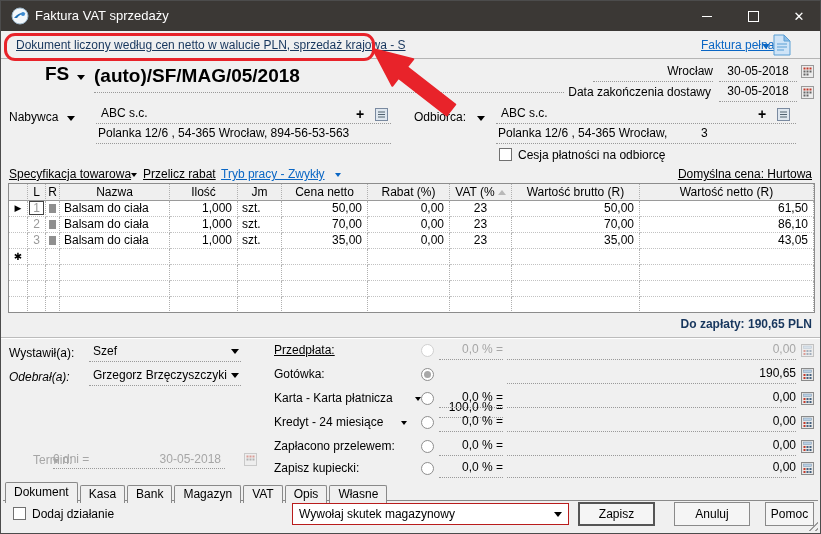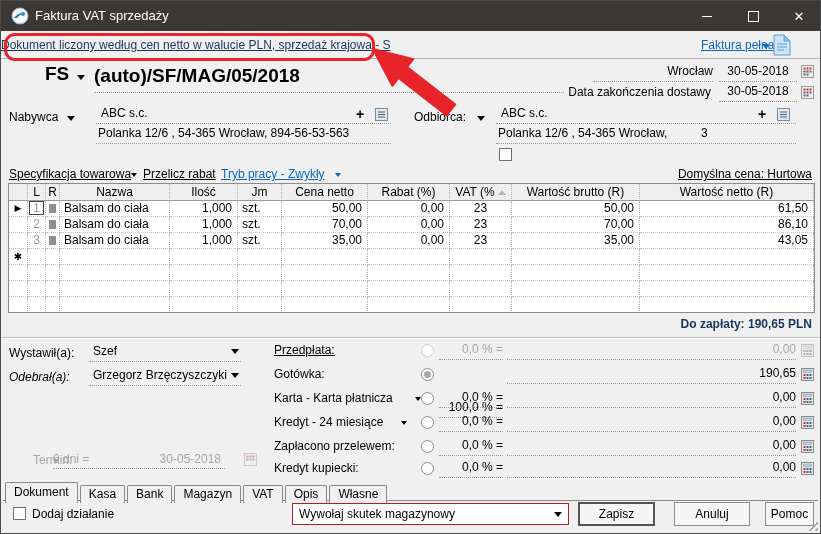--- a/index.html
+++ b/index.html
@@ -77,21 +77,21 @@
       </div>
     <div class="winbtn" style="left:729px;">
         <span class="sq"></span>
       </div>
     <div class="winbtn close" style="left:775px;">
         <span>✕</span>
       </div>
   </div>
 
   <div class="abs" style="left:0;top:30px;right:0;height:27px;border-bottom:1px solid #b5b5b5;">
-    <span class="abs lnk-navy" style="left:0;top:7px;">Dokument liczony według cen netto w walucie PLN, sprzedaż krajowa - S</span>
+    <span class="abs lnk-navy" style="left:15px;top:7px;">Dokument liczony według cen netto w walucie PLN, sprzedaż krajowa - S</span>
     <span class="abs lnk-blue" style="left:700px;top:7px;">Faktura pełna</span>
     <span class="tri blue abs" style="left:757px;top:13px;"></span>
     <svg class="abs" style="left:772px;top:3px;" width="18" height="22">
       <path d="M1 1 h10 l6 6 v14 h-16 z" fill="#cfe4f7" stroke="#5a9fd4"></path>
       <path d="M11 1 l6 6 h-6 z" fill="#8fbfe8" stroke="#5a9fd4"></path>
       <line x1="4" y1="10" x2="14" y2="10" stroke="#5a9fd4"></line>
       <line x1="4" y1="13" x2="14" y2="13" stroke="#5a9fd4"></line>
       <line x1="4" y1="16" x2="11" y2="16" stroke="#5a9fd4"></line>
     </svg>
   </div>
@@ -156,20 +156,21 @@
     <rect x="0.5" y="0.5" width="12" height="12" fill="#dfe7ef" stroke="#7a8aa0"></rect>
     <line x1="3" y1="4" x2="10" y2="4" stroke="#51626f"></line>
       <line x1="3" y1="6.5" x2="10" y2="6.5" stroke="#51626f"></line>
       <line x1="3" y1="9" x2="10" y2="9" stroke="#51626f"></line>
   </svg>
   <div class="field" style="left:495px;top:124px;width:300px;">
     <span style="padding-left:2px;">Polanka  12/6 , 54-365 Wrocław,</span>
     <span class="abs" style="left:205px;top:0;">3</span>
   </div>
   <span class="chk" style="left:498px;top:147px;"></span>
+  <span class="abs" style="left:517px;top:147px;">Cesja płatności na odbiorcę</span>
 
   <span class="abs lnk-black" style="left:8px;top:166px;">Specyfikacja towarowa</span>
   <span class="tri sm abs" style="left:126px;top:172px;"></span>
   <span class="abs lnk-black" style="left:142px;top:166px;">Przelicz rabat</span>
   <span class="abs lnk-blue" style="left:220px;top:166px;">Tryb pracy - Zwykły</span>
   <span class="tri sm blue abs" style="left:330px;top:172px;"></span>
   <span class="abs lnk-black" style="right:8px;top:166px;">Domyślna cena: Hurtowa</span>
 
   <div class="grid">
     <div class="grow hdr">
@@ -366,21 +367,21 @@
     <rect x="0.5" y="0.5" width="12" height="12" fill="#e8e8e8" stroke="#8a8a8a"></rect>
       <rect x="2.5" y="2" width="8" height="2.5" fill="#b9cfe4" stroke="#7a93ad" stroke-width="0.5"></rect>
     <rect x="2.5" y="6" width="2" height="2" fill="#c0392b"></rect>
       <rect x="5.5" y="6" width="2" height="2" fill="#44617e"></rect>
       <rect x="8.5" y="6" width="2" height="2" fill="#44617e"></rect>
     <rect x="2.5" y="9" width="2" height="2" fill="#c0392b"></rect>
       <rect x="5.5" y="9" width="2" height="2" fill="#44617e"></rect>
       <rect x="8.5" y="9" width="2" height="2" fill="#44617e"></rect>
   </svg>
 
-  <span class="abs" style="left:273px;top:460px;">Kredyt kupiecki:</span>
+  <span class="abs" style="left:273px;top:460px;">Zapisz kupiecki:</span>
   <span class="radio" style="left:420px;top:461px;"></span>
   <div class="field" style="left:438px;top:458px;width:64px;text-align:right;"><span>0,0 % =</span></div>
   <div class="field" style="left:506px;top:458px;width:289px;text-align:right;"><span>0,00</span></div>
   <svg class="icon13" style="left:800px;top:461px;" width="13" height="13">
     <rect x="0.5" y="0.5" width="12" height="12" fill="#e8e8e8" stroke="#8a8a8a"></rect>
       <rect x="2.5" y="2" width="8" height="2.5" fill="#b9cfe4" stroke="#7a93ad" stroke-width="0.5"></rect>
     <rect x="2.5" y="6" width="2" height="2" fill="#c0392b"></rect>
       <rect x="5.5" y="6" width="2" height="2" fill="#44617e"></rect>
       <rect x="8.5" y="6" width="2" height="2" fill="#44617e"></rect>
     <rect x="2.5" y="9" width="2" height="2" fill="#c0392b"></rect>

